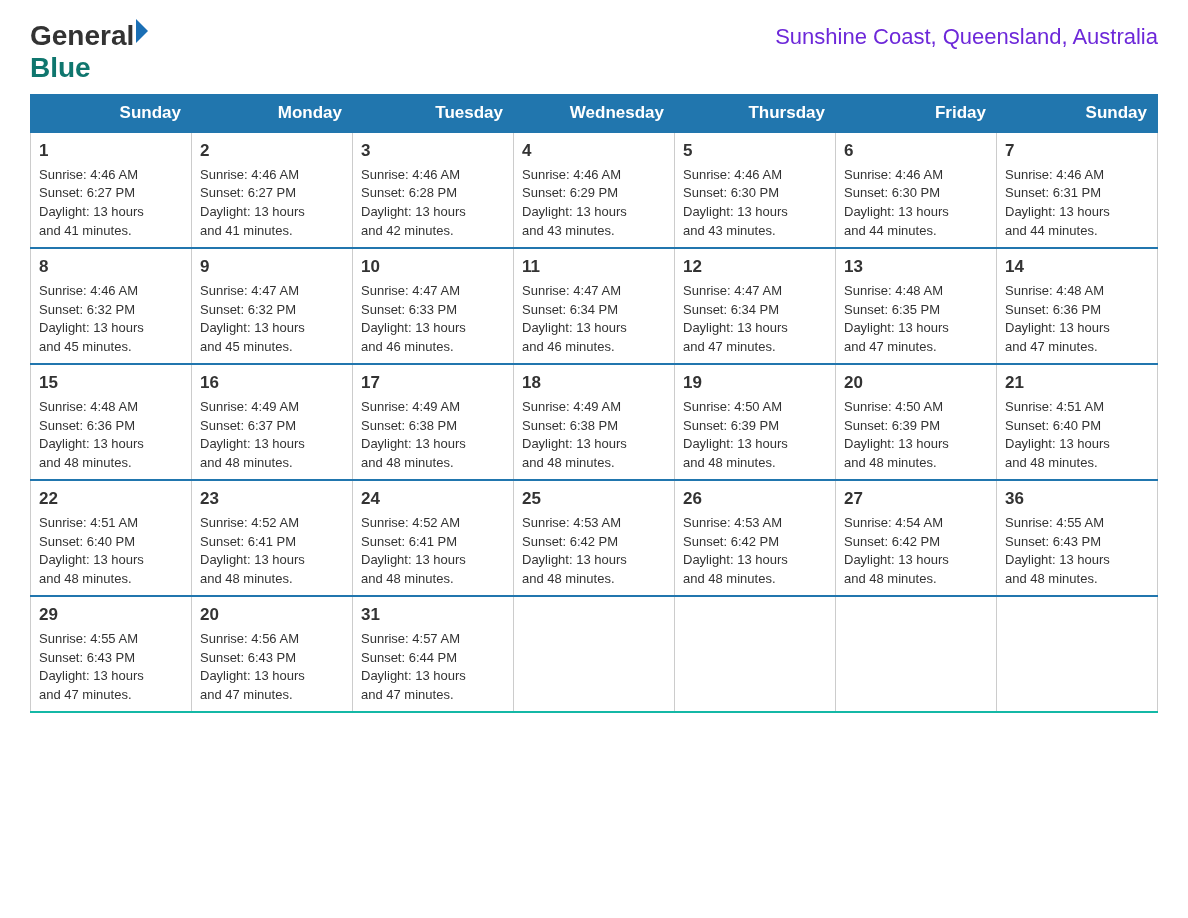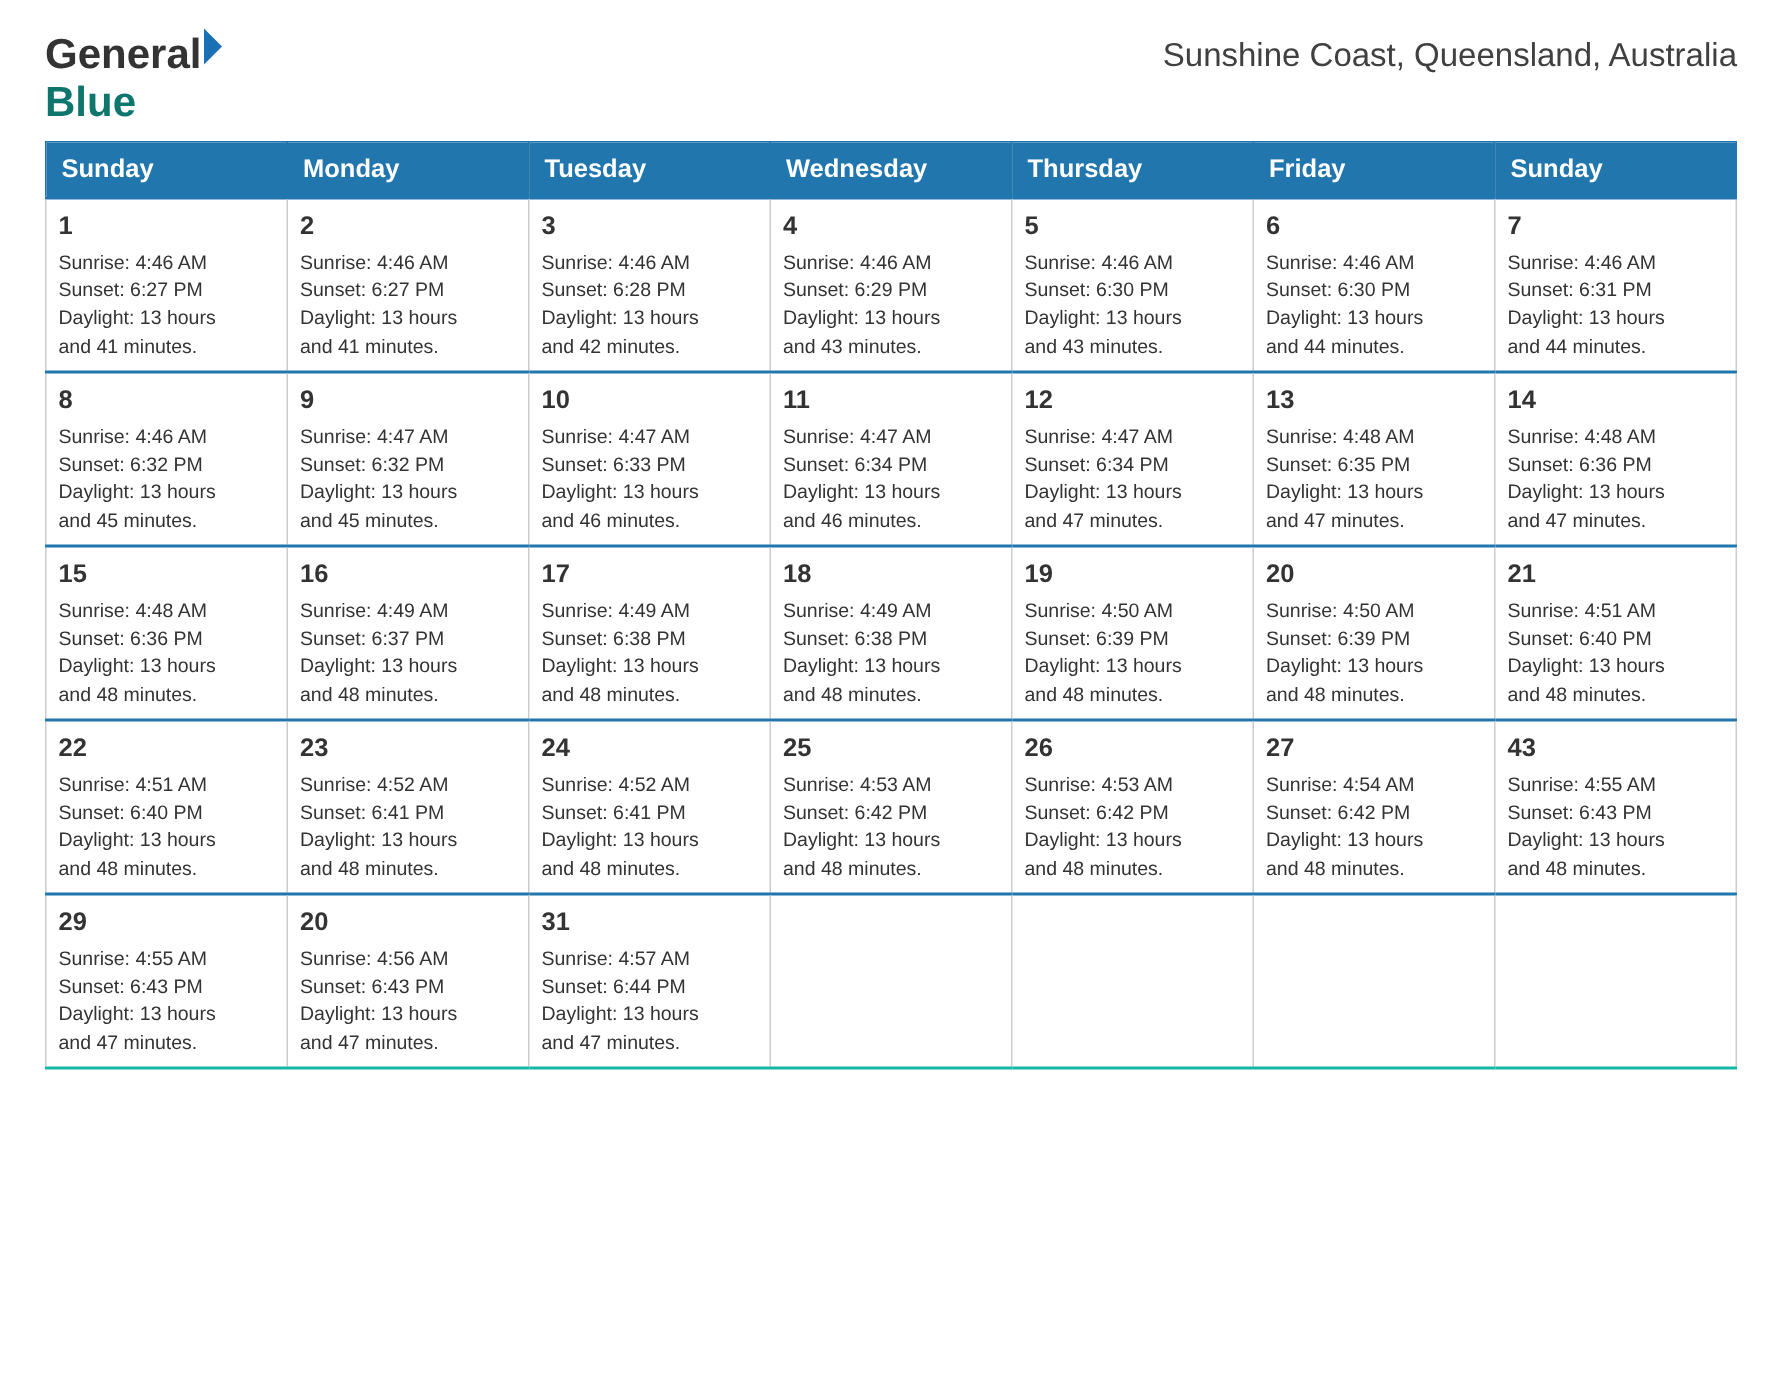--- a/index.html
+++ b/index.html
@@ -49,35 +49,35 @@
       text-align: right;
     }
     .month-title {
       font-size: 52px;
       font-weight: bold;
       color: #333;
       line-height: 1.1;
     }
     .location-subtitle {
       font-size: 22px;
-      color: #404040;
+      color: #6d28d9;
       margin-top: 4px;
     }
     .calendar-table {
       width: 100%;
       border-collapse: collapse;
       margin-top: 10px;
     }
     .calendar-table th {
       background-color: #2176ae;
       color: #fff;
       font-size: 17px;
       font-weight: bold;
       padding: 8px 10px;
-      text-align: left;
+      text-align: right;
       border: 1px solid #2176ae;
     }
     .calendar-table td {
       vertical-align: top;
       padding: 6px 8px;
       border: 1px solid #ccc;
       border-top: 2px solid #2176ae;
       width: calc(100% / 7);
       min-height: 90px;
       font-size: 13px;
@@ -244,21 +244,21 @@
       </td>
         <td>
         <span class="day-number">26</span>
         <span class="day-info">Sunrise: 4:53 AM<br>Sunset: 6:42 PM<br>Daylight: 13 hours<br>and 48 minutes.</span>
       </td>
         <td>
         <span class="day-number">27</span>
         <span class="day-info">Sunrise: 4:54 AM<br>Sunset: 6:42 PM<br>Daylight: 13 hours<br>and 48 minutes.</span>
       </td>
         <td>
-        <span class="day-number">43</span>
+        <span class="day-number">36</span>
         <span class="day-info">Sunrise: 4:55 AM<br>Sunset: 6:43 PM<br>Daylight: 13 hours<br>and 48 minutes.</span>
       </td>
       </tr>
       <tr class="last-row">
         <td>
         <span class="day-number">29</span>
         <span class="day-info">Sunrise: 4:55 AM<br>Sunset: 6:43 PM<br>Daylight: 13 hours<br>and 47 minutes.</span>
       </td>
         <td>
         <span class="day-number">20</span>

